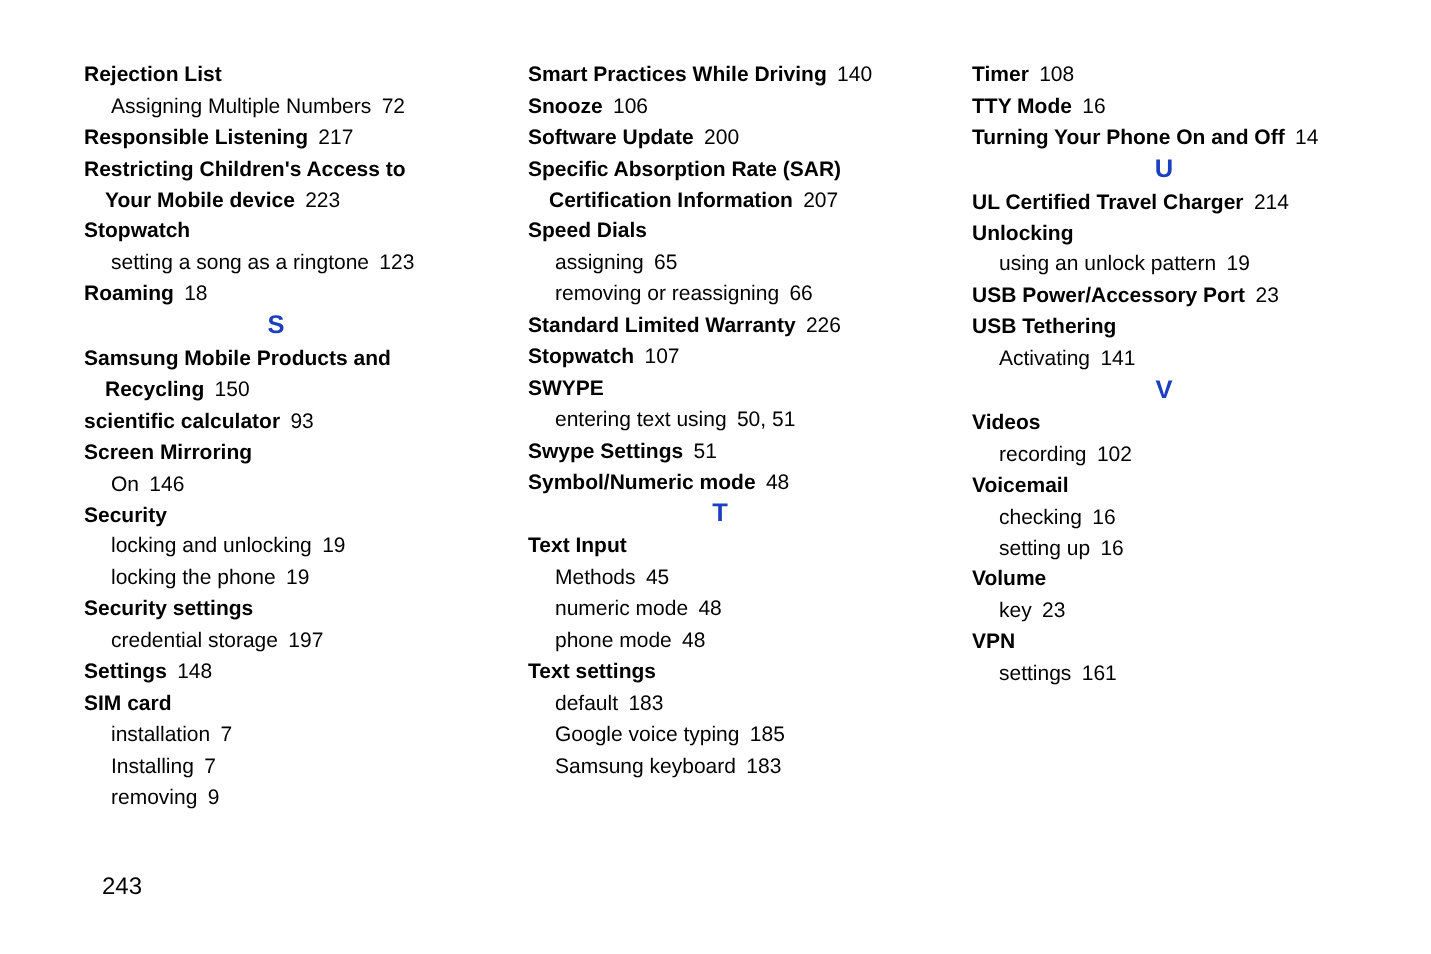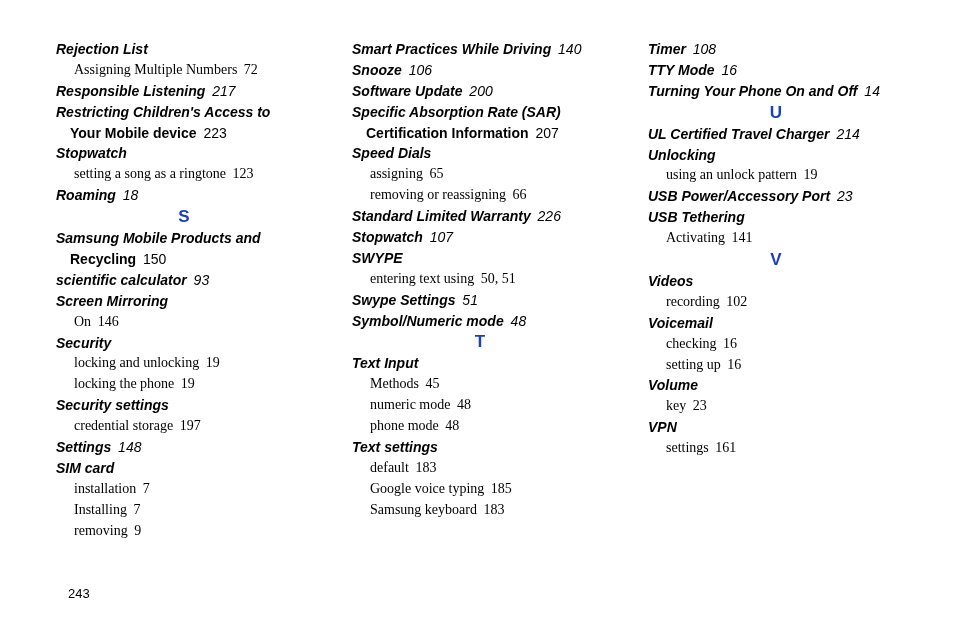--- a/index.html
+++ b/index.html
@@ -19,36 +19,36 @@
     gap: 40px;
   }
   .col {
     flex: 1;
     min-width: 0;
   }
   .footer {
     position: absolute;
     left: 68px;
     bottom: 35px;
-    font-size: 13px;
+    font-size: 16px;
     text-align: center;
   }
   .letter {
     color: #1a3fbf;
     font-weight: bold;
     font-size: 17px;
     text-align: center;
     margin: 2px 0 2px 0;
   }
   .entry {
     margin: 0 0 2px 0;
     line-height: 1.35;
   }
-  .bold { font-weight: bold; font-style: italic; }
-  .sub { padding-left: 18px; font-family: Liberation Serif, serif; }
+  .bold { font-weight: bold; }
+  .sub { padding-left: 18px; }
   .subbold { padding-left: 14px; font-weight: bold; }
   .page-num { margin-left: 3px; font-weight: normal; }
 </style>
 </head>
 <body>
 
 <div class="page">
   <div class="col" id="col1">
       <div class="entry bold"><span>Rejection List</span></div>
       <div class="entry sub"><span>Assigning Multiple Numbers</span><span class="page-num"> 72</span></div>

